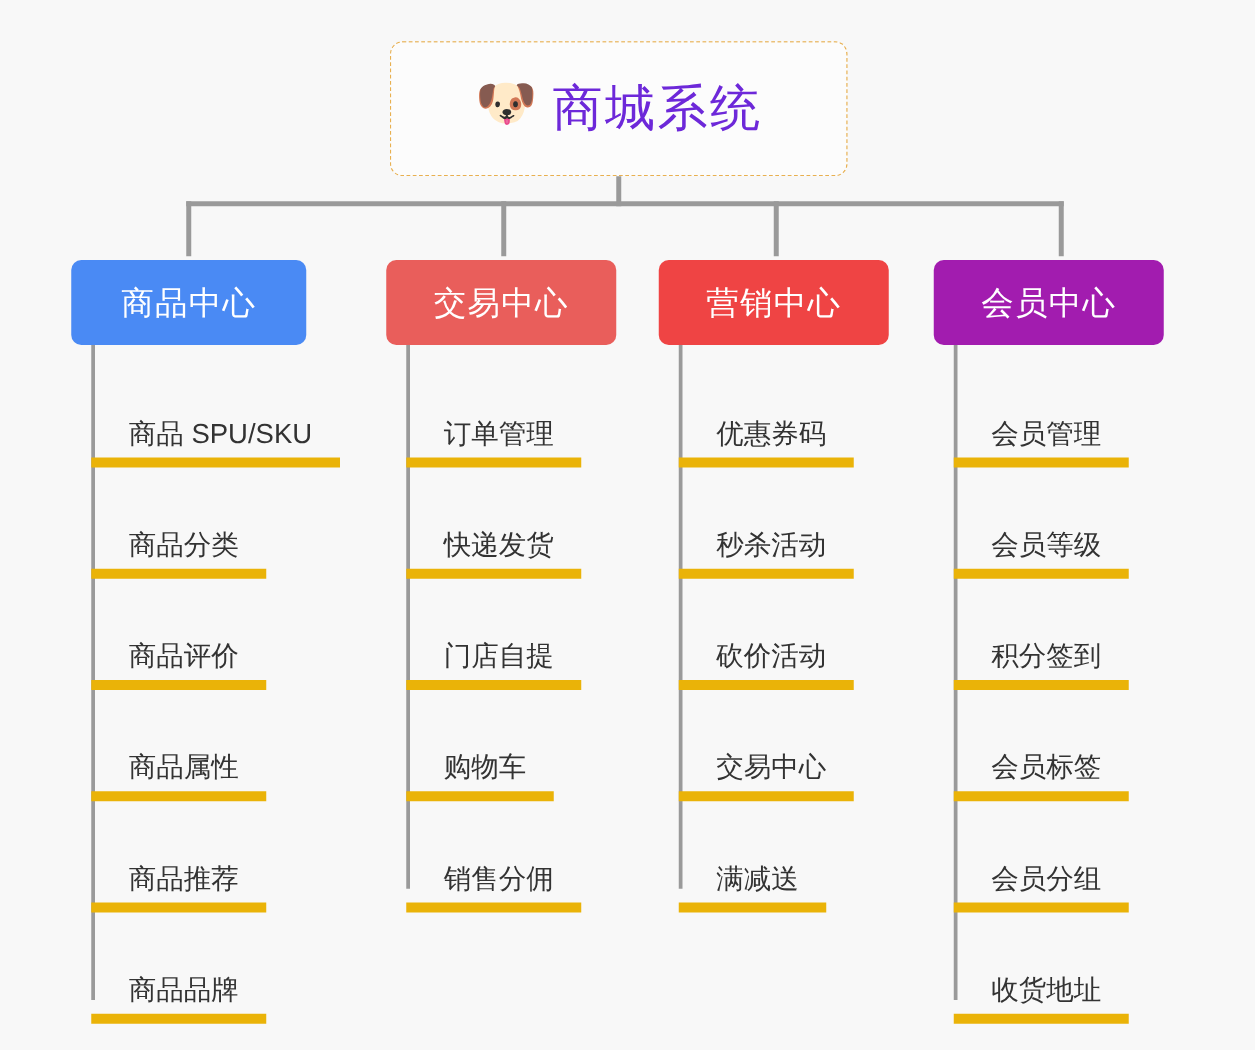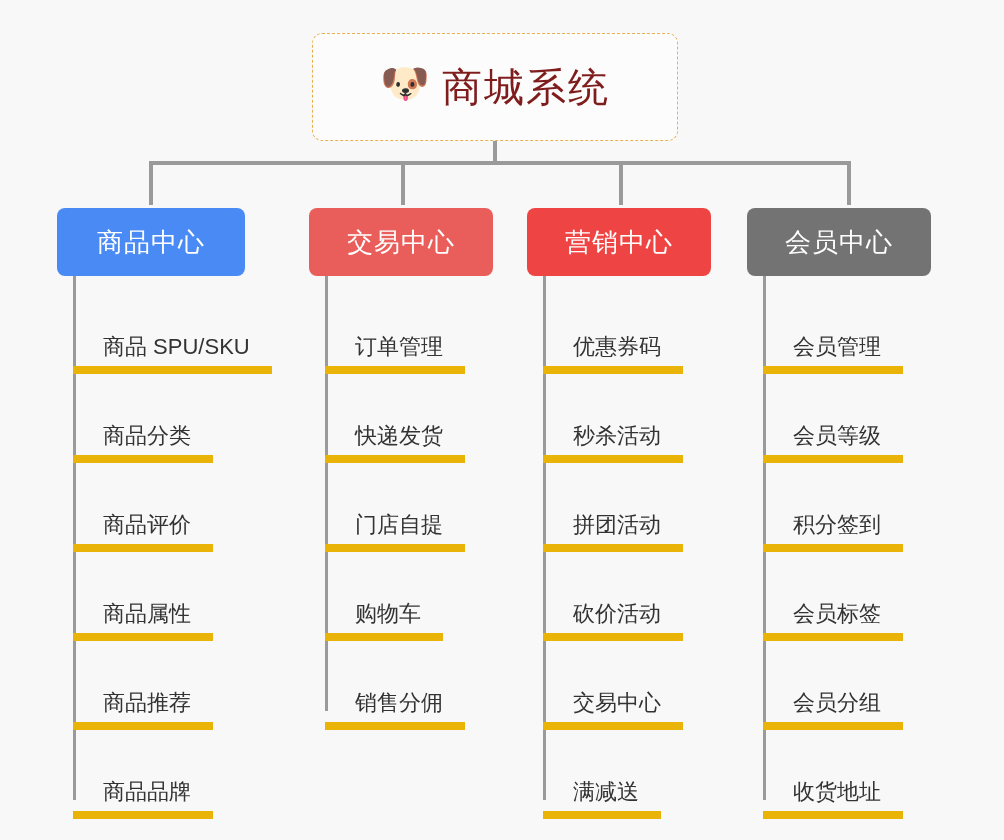--- a/index.html
+++ b/index.html
@@ -40,21 +40,21 @@
   .root-emoji {
     font-size: 40px;
     line-height: 1;
     display: block;
     width: 48px;
     height: 48px;
     position: relative;
   }
   .root-title {
     font-size: 40px;
-    color: #7f1d1d;
+    color: #6d28d9;
     letter-spacing: 2px;
     white-space: nowrap;
     line-height: 1;
     text-align: right;
   }
 
   
   .trunk {
     position: absolute;
     left: 493px;
@@ -224,35 +224,32 @@
         </div>
         <div class="leaf-list">
           <div class="leaf-spine"></div>
           <div class="leaf-item">
             <span class="leaf-label">优惠券码</span>
           </div>
           <div class="leaf-item">
             <span class="leaf-label">秒杀活动</span>
           </div>
           <div class="leaf-item">
-            <span class="leaf-label">拼团活动</span>
-          </div>
-          <div class="leaf-item">
             <span class="leaf-label">砍价活动</span>
           </div>
           <div class="leaf-item">
             <span class="leaf-label">交易中心</span>
           </div>
           <div class="leaf-item">
             <span class="leaf-label">满减送</span>
           </div>
         </div>
       </div>
       <div class="column col-3">
-        <div class="cat-header" style="background: #737373;">
+        <div class="cat-header" style="background: #a21caf;">
           <span>会员中心</span>
         </div>
         <div class="leaf-list">
           <div class="leaf-spine"></div>
           <div class="leaf-item">
             <span class="leaf-label">会员管理</span>
           </div>
           <div class="leaf-item">
             <span class="leaf-label">会员等级</span>
           </div>

